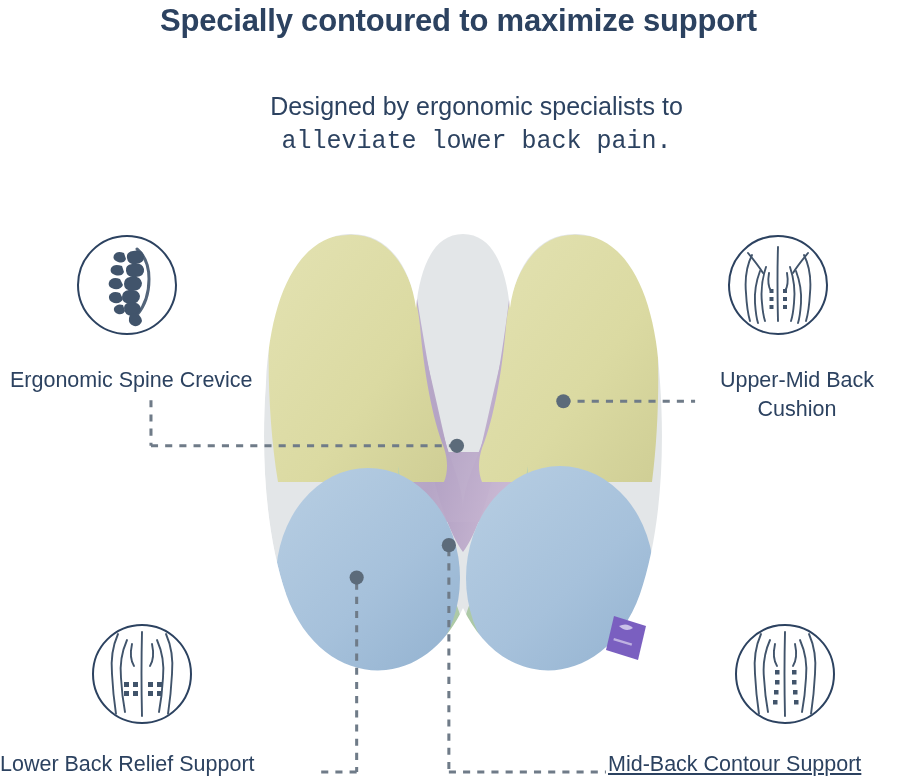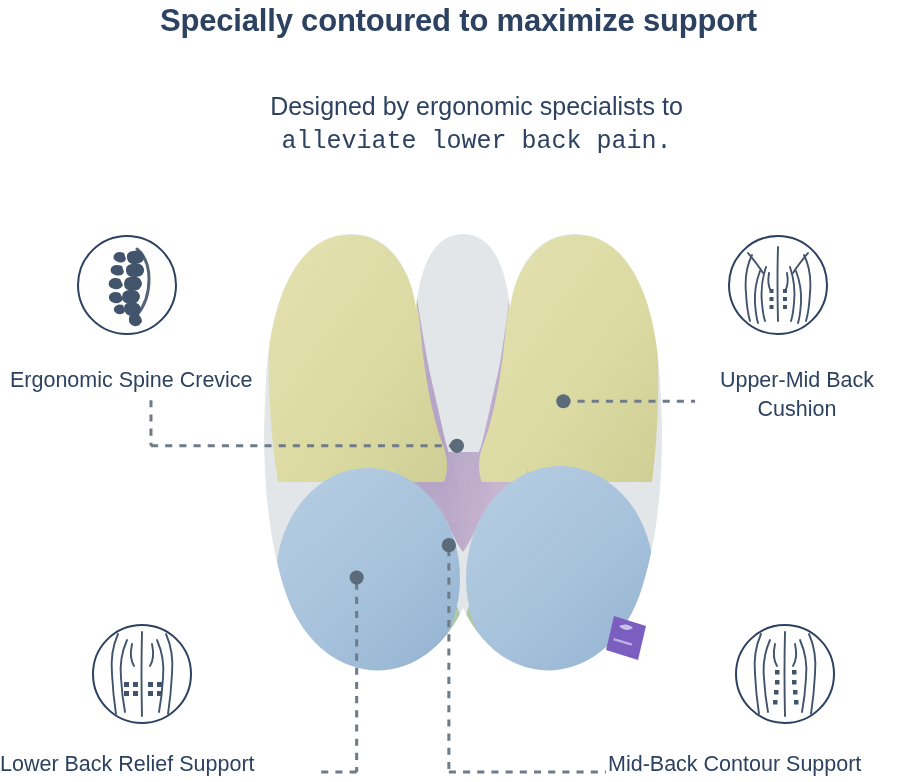--- a/index.html
+++ b/index.html
@@ -70,21 +70,21 @@
   .feat-label {
     position: absolute;
     font-size: 21.5px;
     color: #2c4260;
     line-height: 1.35;
     white-space: nowrap;
   }
   #label-spine      { left: 10px;  top: 366px; }
   #label-upper-mid  { left: 697px; top: 366px; white-space: normal; width: 200px; text-align: center; }
   #label-lower-back { left: 0;   top: 750px; }
-  #label-mid-back   { left: 608px; top: 750px; }
+  #label-mid-back   { left: 608px; top: 750px; text-decoration: underline; }
 
   
   #cushion {
     position: absolute;
     left: 248px;
     top: 222px;
     width: 430px;
     height: 460px;
   }
 

